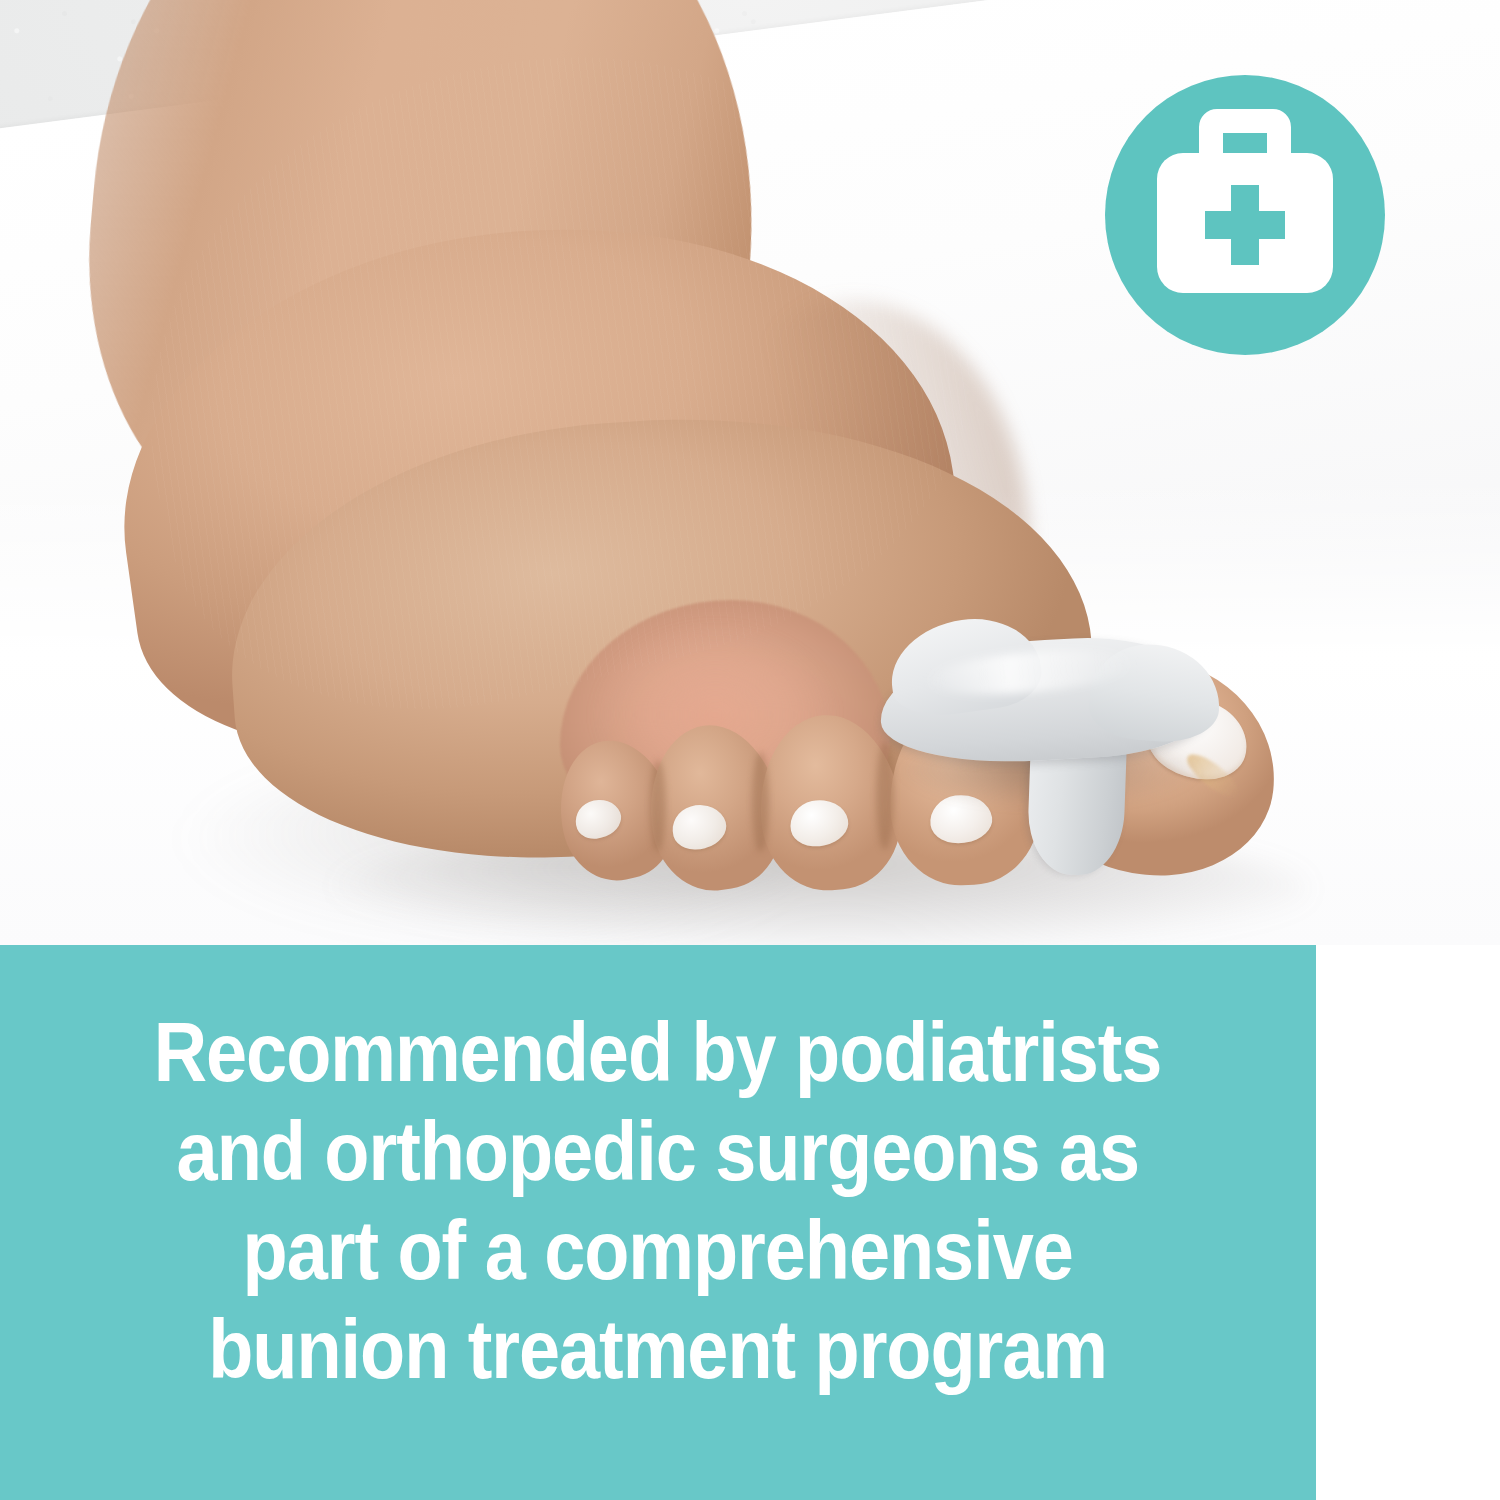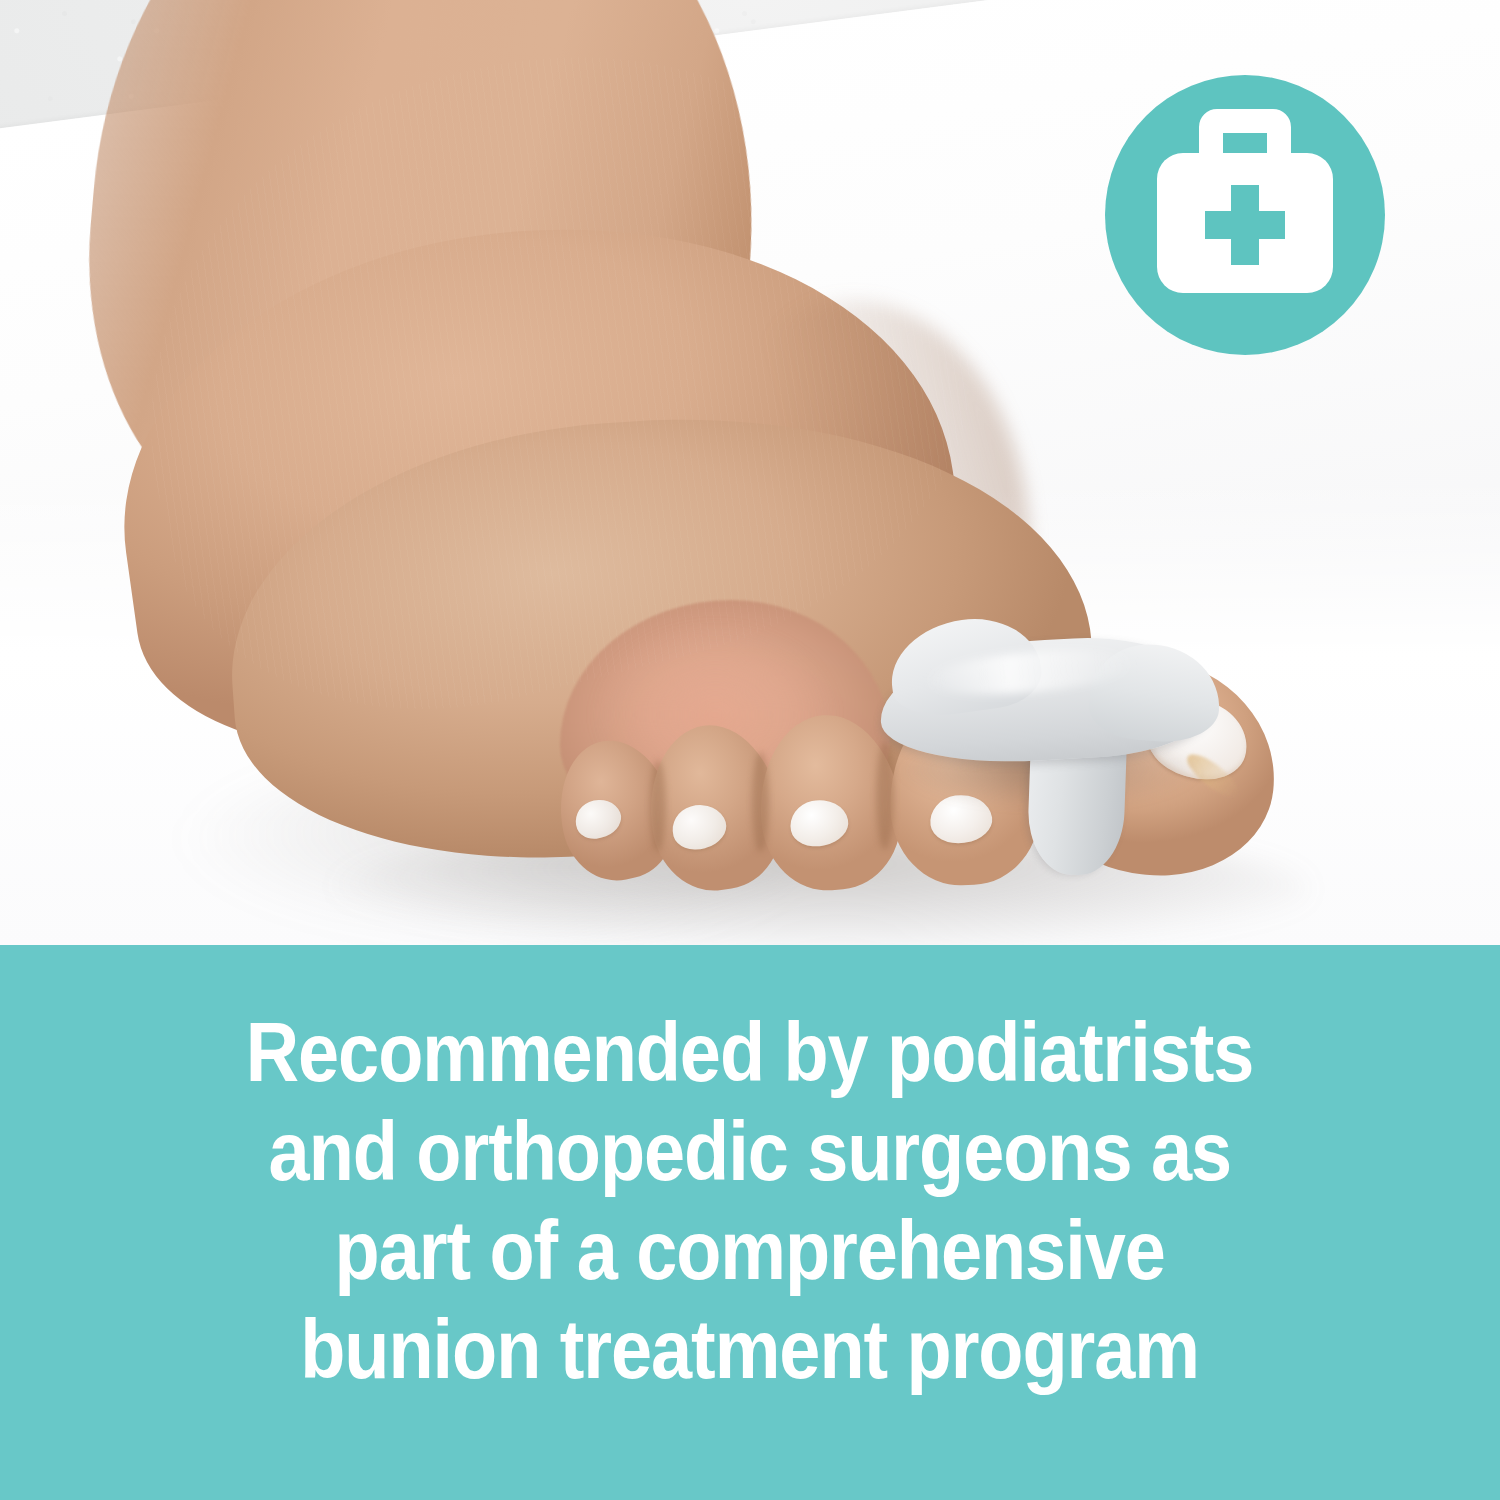--- a/index.html
+++ b/index.html
@@ -246,21 +246,21 @@
 
   
   .badge{
     position:absolute; left:1105px; top:75px; width:280px; height:280px;
     border-radius:50%;
   }
   .badge svg{ display:block; width:280px; height:280px; }
 
   
   .banner{
-    position:absolute; left:0; top:945px; width:1500px; height:555px;
+    position:absolute; left:0; top:945px; width:1316px; height:555px;
     display:flex; flex-direction:column; align-items:center; justify-content:flex-start;
     padding-top:58px;
   }
   .banner-line{
     color:#ffffff;
     font-family:"Liberation Sans","DejaVu Sans",sans-serif;
     font-weight:700;
     font-size:84px;
     line-height:99px;
     letter-spacing:-1.2px;

